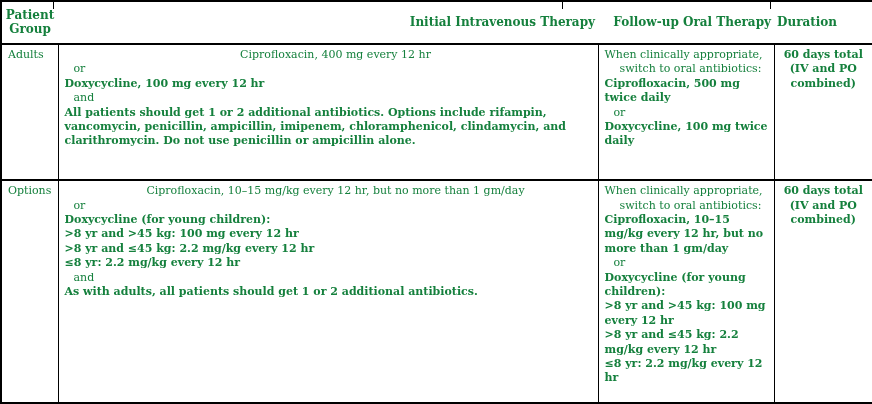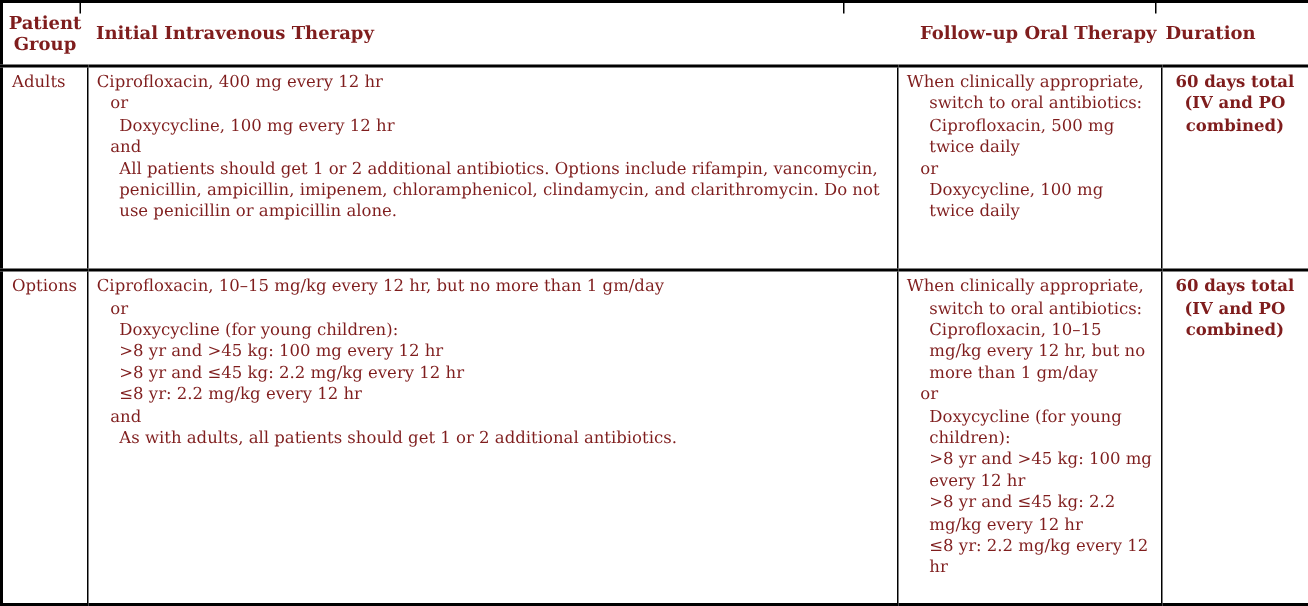--- a/index.html
+++ b/index.html
@@ -1,21 +1,21 @@
 <!DOCTYPE html>
 <html><head>
 <meta charset="utf-8">
 <style>
   html,body{margin:0;padding:0;background:#ffffff;}
   .page{
     position:relative;
     width:872px;height:404px;
     background:#ffffff;
     font-family:"DejaVu Serif","Liberation Serif",serif;
-    color:#7f1d1d;
+    color:#15803d;
     overflow:hidden;
     box-sizing:border-box;
   }
   table.tx{
     width:872px;height:404px;
     border-collapse:collapse;
     table-layout:fixed;
     border:2px solid #000;
   }
   table.tx col.c1{width:57px;}
@@ -26,43 +26,43 @@
   thead th{
     border:0;
     border-bottom:2px solid #000;
     font-size:12px;
     font-weight:bold;
     vertical-align:middle;
     padding:2px 3px;
     line-height:13.5px;
   }
   thead th.h-group{text-align:center;}
-  thead th.h-iv{text-align:left;padding-left:6px;}
+  thead th.h-iv{text-align:right;padding-left:6px;}
   thead th.h-oral{text-align:right;padding-left:5px;}
   thead th.h-dur{text-align:left;}
 
   tbody td{
     border:1px solid #000;
     border-bottom:2px solid #000;
     vertical-align:top;
     font-size:11px;
     line-height:14.4px;
     padding:3px 5px 2px 6px;
   }
   tr.r-adults{height:129px;}
   tr.r-children{height:211px;}
   tr.r-pregnant{height:29px;}
   thead tr{height:43px;}
 
   td.group-cell{padding-left:6px;}
   td.dur-cell{text-align:center;padding:3px 4px 2px 4px;font-weight:bold;}
 
   p.line{margin:0;padding:0;}
-  p.flush{margin-left:0;}
-  p.item{margin-left:15px;}
+  p.flush{margin-left:14px;text-align:center;}
+  p.item{font-weight:bold;}
   p.conj{margin-left:9px;}
   p.hang{padding-left:15px;text-indent:-15px;}
 
   
   .tick{
     position:absolute;top:2px;width:1px;height:7px;
     background:#000;
   }
   .tick.t1{left:53px;}
   .tick.t2{left:562px;}

